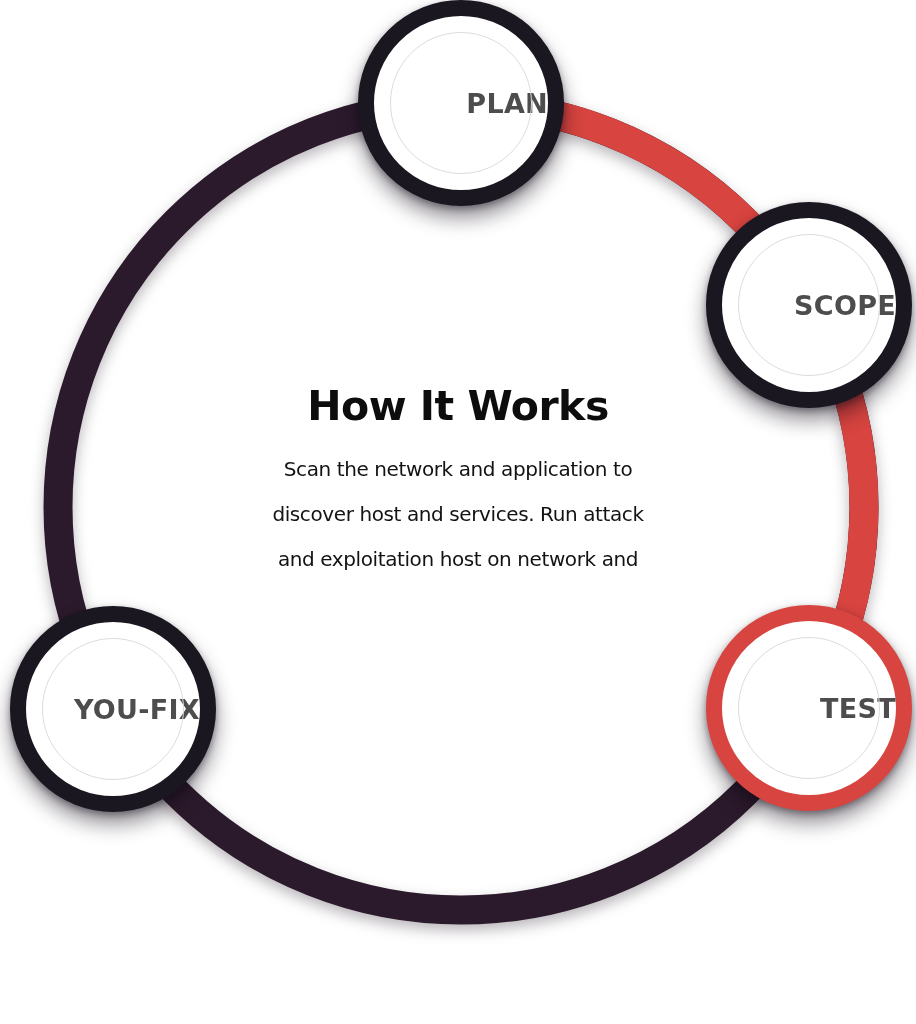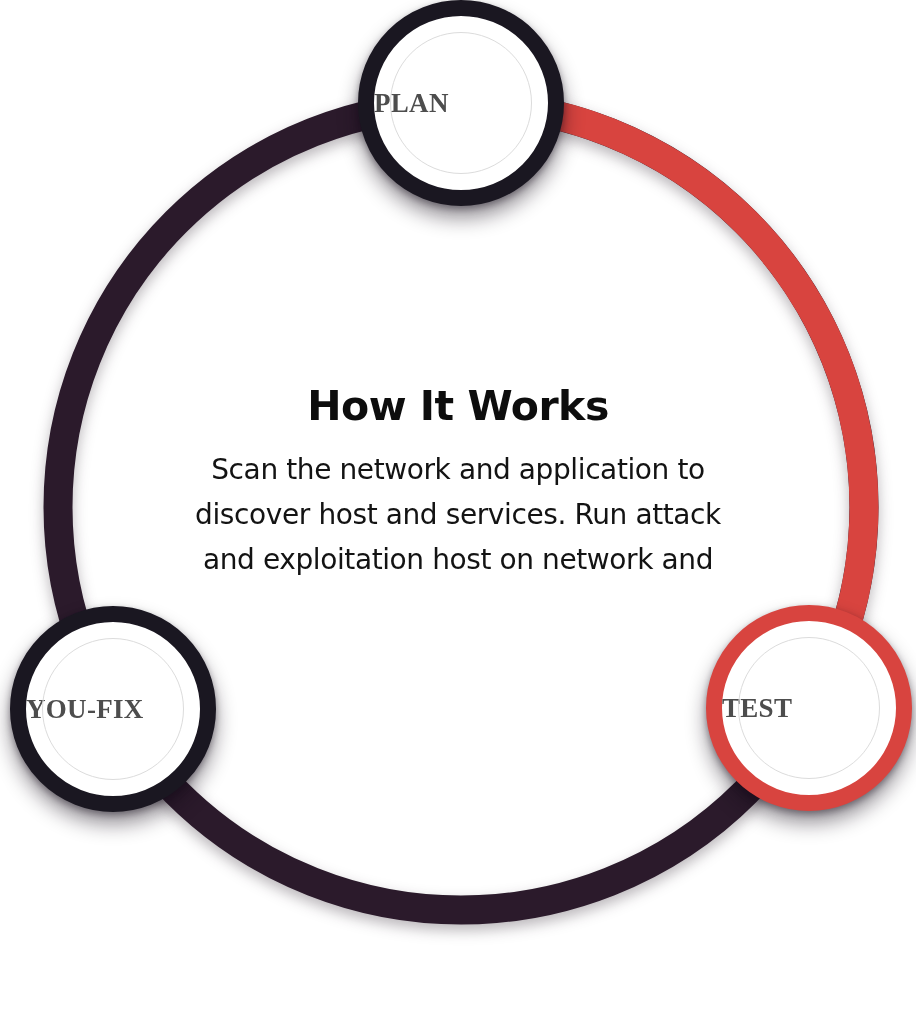--- a/index.html
+++ b/index.html
@@ -42,22 +42,21 @@
   }
   .node {
     position: absolute;
     width: 206px; height: 206px;
     border-radius: 50%;
     background: var(--node-fill);
     border: 16px solid var(--node-border);
     box-shadow: 0 12px 20px rgba(18, 8, 22, 0.45), 0 3px 6px rgba(18, 8, 22, 0.35);
     display: flex;
     align-items: center;
-    justify-content: flex-start;
-    font-family: Liberation Serif, serif;
+    justify-content: flex-end;
   }
   .node::before {
     content: "";
     position: absolute;
     inset: 16px;
     border: 1.5px solid var(--inner-ring);
     border-radius: 50%;
     pointer-events: none;
   }
   .node.active {
@@ -85,40 +84,43 @@
     text-align: center;
   }
   .center-title {
     font-size: 41px;
     font-weight: bold;
     letter-spacing: -0.5px;
     color: var(--title-text);
   }
   .center-desc {
     margin-top: 17px;
-    font-size: 28px;
+    font-size: 20px;
     line-height: 45px;
     letter-spacing: -0.4px;
     color: var(--body-text);
   }
 </style>
 </head>
 <body>
 
 <div class="diagram">
 
   <svg class="ring-svg" viewBox="0 0 916 1024" xmlns="http://www.w3.org/2000/svg">
     <circle class="ring-dark-arc" cx="461" cy="507" r="403"></circle>
     <path class="ring-red-arc" d="M 461 104 A 403 403 0 0 1 810 708.5"></path>
   </svg>
 
   <div class="node node-plan">
     <span class="label">PLAN</span>
   </div>
 
+  <div class="node node-scope">
+    <span class="label">SCOPE</span>
+  </div>
 
   <div class="node node-test active">
     <span class="label">TEST</span>
   </div>
 
 
   <div class="node node-you-fix">
     <span class="label">YOU-FIX</span>
   </div>
 

